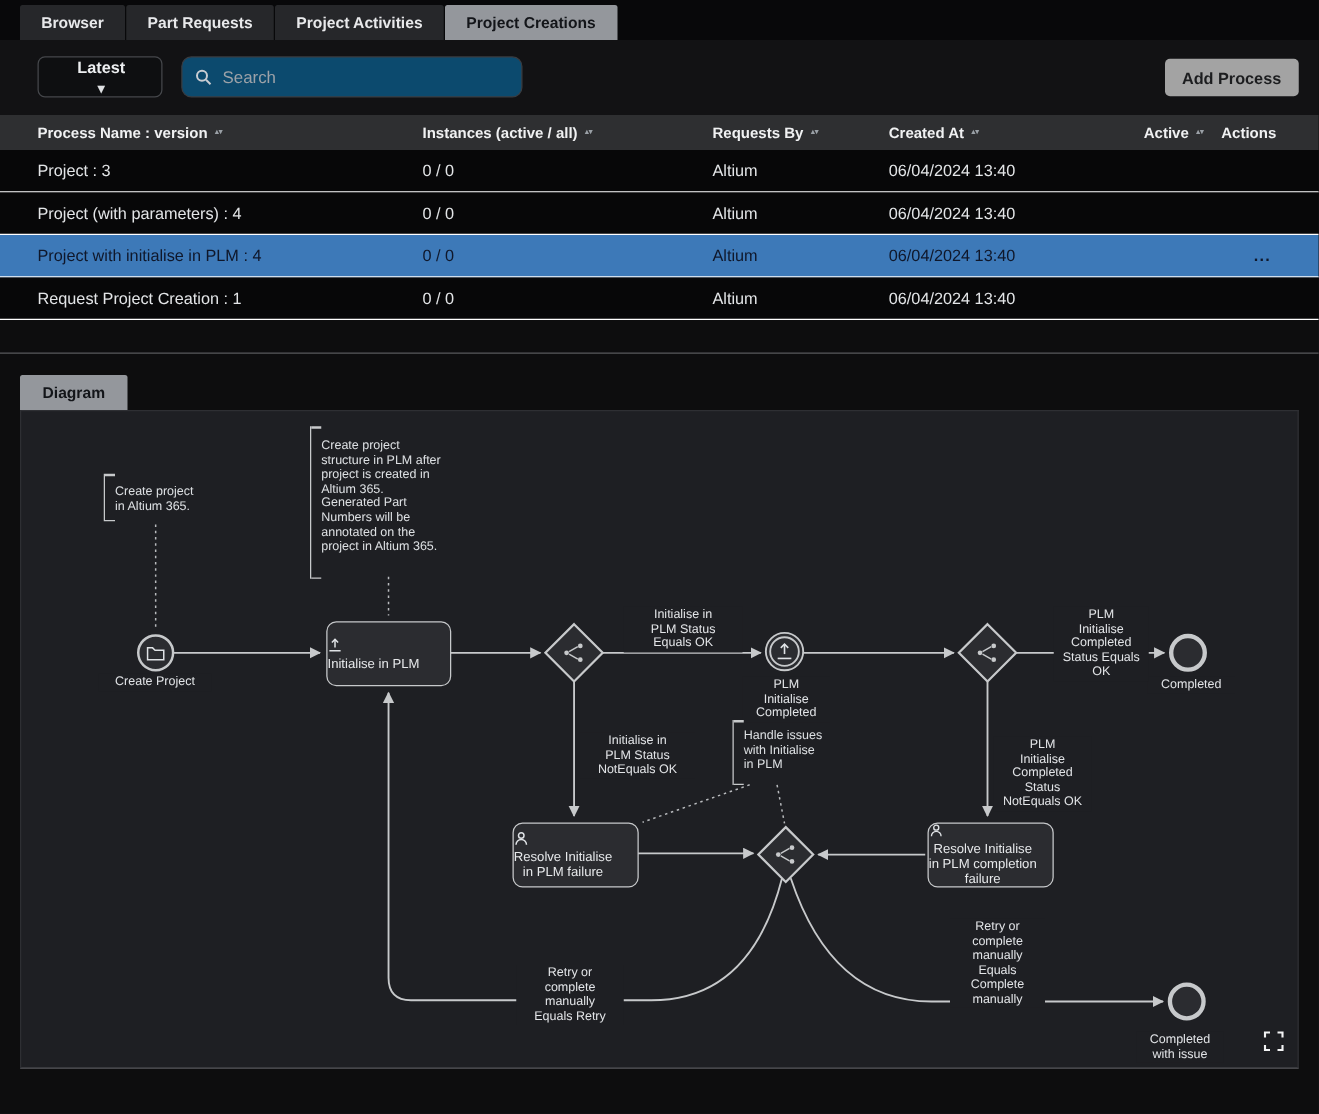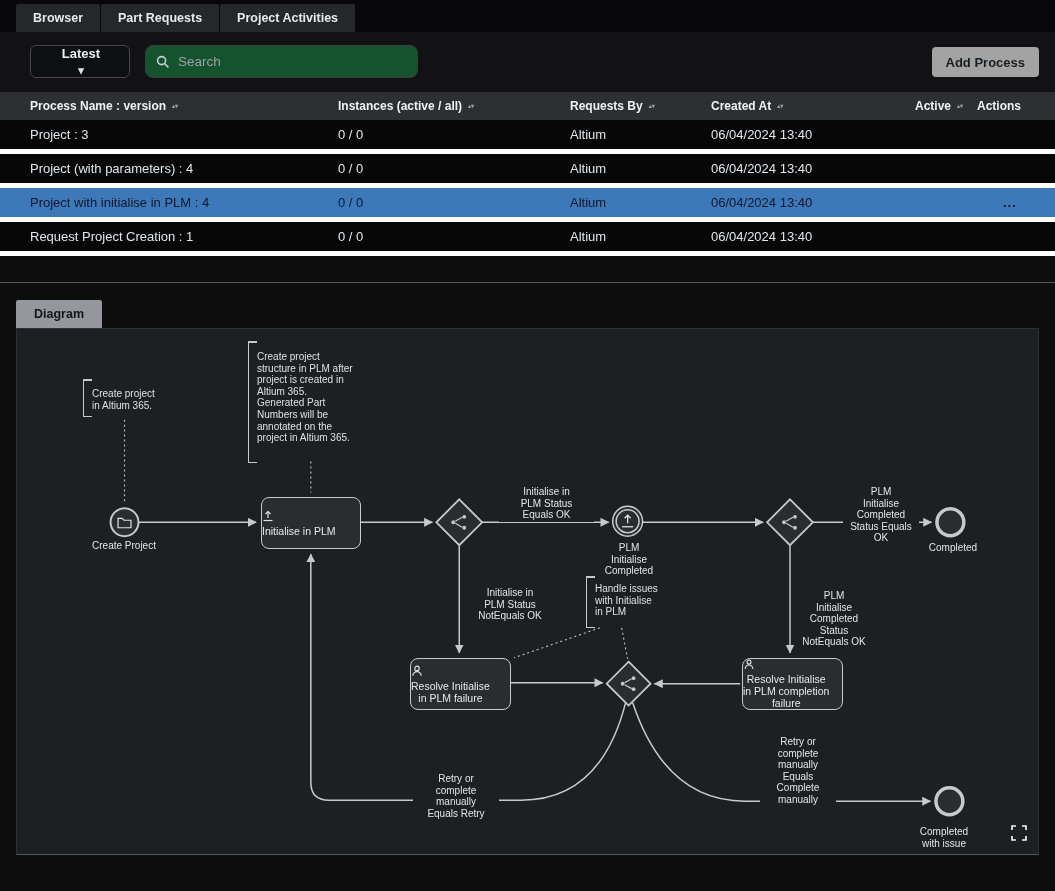--- a/index.html
+++ b/index.html
@@ -29,21 +29,21 @@
   .toolbar { position:absolute; top:32px; left:0; right:0; height:60px; background:#121214; }
   .select {
     position:absolute; left:30px; top:13px; width:100px; height:33px;
     background:#0e0f11; border:1px solid #45474b; border-radius:6px;
     display:flex; align-items:center; justify-content:space-between;
     padding:0 10px 0 12px; font-size:13px; font-weight:bold; color:#eceef0; cursor:pointer;flex-direction:column;
   }
   .select .chev { font-size:11px; color:#dfe1e4; }
   .search {
     position:absolute; left:145px; top:13px; width:273px; height:33px;
-    background:#14532d; border:1px solid #3a3c40; border-radius:8px;
+    background:#0c4a6e; border:1px solid #3a3c40; border-radius:8px;
     display:flex; align-items:center; padding:0 10px; gap:8px;
   }
   .search input {
     flex:1; background:transparent; border:none; outline:none;
     color:#e6e7e9; font-size:13.5px; font-family:"Liberation Sans", sans-serif;
   }
   .search input::placeholder { color:#9da2a8; }
   .add-btn {
     position:absolute; right:16px; top:15px; height:30px; padding:0 14px;
     background:#a3a3a3; color:#1c1d1f; font-size:13px; font-weight:bold;
@@ -52,21 +52,21 @@
 
   
   .table { position:absolute; top:92px; left:0; right:0; }
   .thead, .trow {
     display:grid; grid-template-columns:308px 232px 141px 204px 62px 1fr;
     align-items:center; padding-left:30px;
   }
   .thead { height:28px; background:#2e2f31; font-size:12px; font-weight:bold; color:#f0f1f2; }
   .th { display:flex; align-items:center; gap:6px; }
   .sort { display:inline-flex; flex-direction:column; line-height:5px; font-size:6px; color:#9aa0a6; cursor:pointer; font-style:normal; }
-  .trow { height:34px; background:#070708; border-bottom:5px solid #ffffff; font-size:13px; color:#e3e5e7; cursor:pointer; }
+  .trow { height:34px; background:#070708; border-bottom:1px solid #ffffff; font-size:13px; color:#e3e5e7; cursor:pointer; }
   .trow.selected { background:#3d79b8; color:#0f172a; }
   .dot { width:11px; height:11px; border-radius:50%; background:#8d9094; margin-left:6px; }
   .cell-actions { padding-left:26px; font-weight:bold; letter-spacing:1px; }
 
   
   .divider { position:absolute; top:282px; left:0; right:0; height:1px; background:#58595c; }
   .diagram-tab {
     position:absolute; top:300px; left:16px; height:28px; padding:0 18px;
     background:#94979c; color:#131519; font-size:12.5px; font-weight:bold;
     display:flex; align-items:center; border-radius:2px 2px 0 0; cursor:pointer;
@@ -106,20 +106,21 @@
 </style>
 </head>
 <body>
 
 <div class="app">
 
   <div class="tabbar">
     <div class="tab">Browser</div>
     <div class="tab">Part Requests</div>
     <div class="tab">Project Activities</div>
+    <div class="tab active">Project Creations</div>
   </div>
 
   <div class="toolbar">
     <div class="select">
       <span>Latest</span>
       <span class="chev">▾</span>
     </div>
     <div class="search">
       <svg width="14" height="14" viewBox="0 0 14 14">
         <circle cx="5.6" cy="5.6" r="4" fill="none" stroke="#c9cdd2" stroke-width="1.6"></circle>

